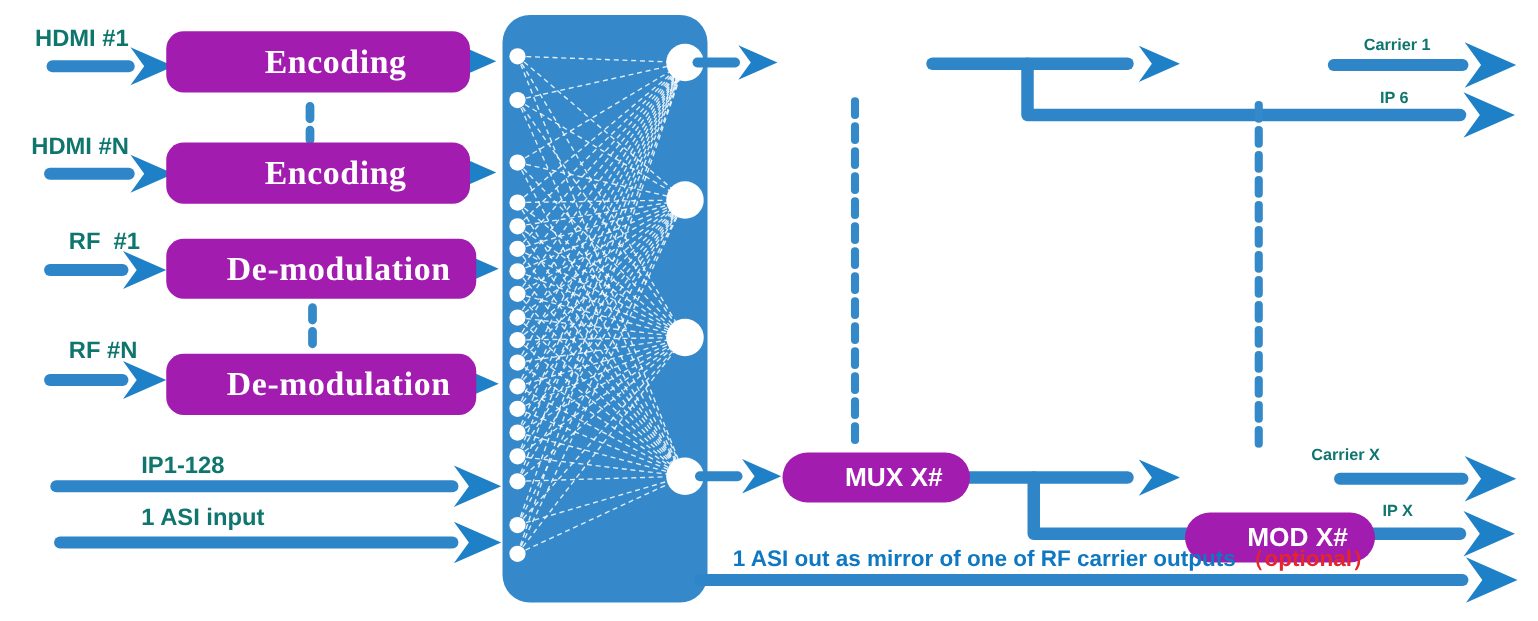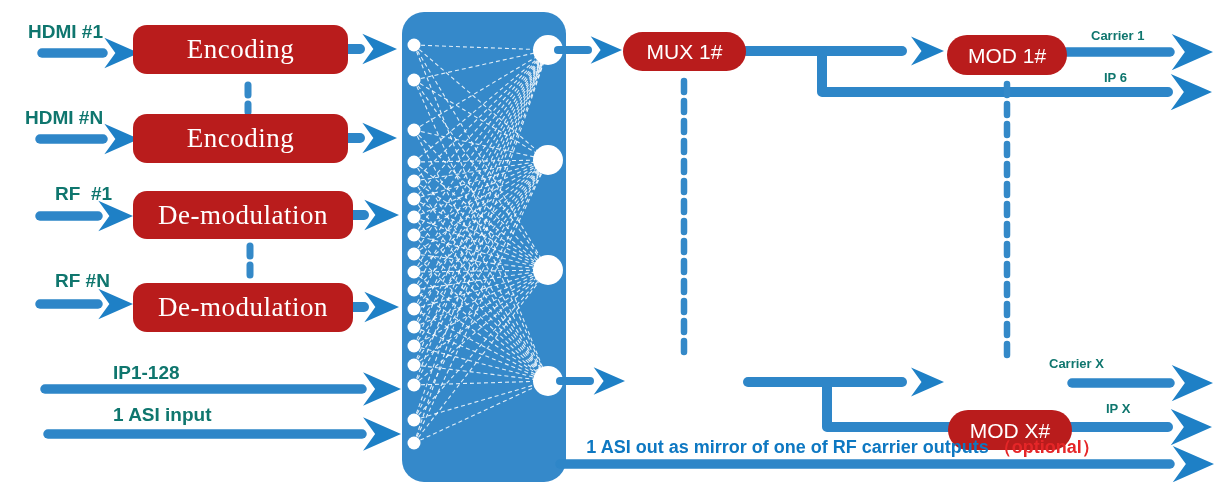--- a/index.html
+++ b/index.html
@@ -2,23 +2,23 @@
 <html><head>
 <meta charset="utf-8">
 <style>
   html,body{margin:0;padding:0;background:#fff;}
   #canvas{
     position:relative;width:1230px;height:497px;background:#ffffff;overflow:hidden;
     font-family:"Liberation Sans",sans-serif;
   }
   #connector-svg{position:absolute;left:0;top:0;}
   .block{
-    position:absolute;background:#b91c1c;color:#ffffff;
+    position:absolute;background:#a21caf;color:#ffffff;
     display:flex;align-items:center;justify-content:center;
-    font-weight:normal;line-height:1;
+    font-weight:bold;line-height:1;padding-left:28px;
   }
   .proc{font-family:"Liberation Serif",serif;font-size:27px;border-radius:14px;letter-spacing:.5px;}
   .pill{font-family:"Liberation Sans",sans-serif;font-size:21px;border-radius:22px;}
   .io-label{
     position:absolute;color:#0f766e;font-weight:bold;white-space:pre;line-height:1;
   }
   .in-label{font-size:19px;}
   .out-label{font-size:13px;}
   #asi-footer{
     position:absolute;left:563px;top:438px;width:560px;text-align:center;
@@ -196,22 +196,21 @@
       <use href="#dart" transform="translate(1213,383) scale(1.25)"></use>
       <use href="#dart" transform="translate(1214,464) scale(1.25)"></use>
     </g>
   </svg>
 
   <div class="block proc" style="left:133px;top:25px;width:215px;height:49px;">Encoding</div>
   <div class="block proc" style="left:133px;top:114px;width:215px;height:49px;">Encoding</div>
   <div class="block proc" style="left:133px;top:191px;width:220px;height:48px;">De-modulation</div>
   <div class="block proc" style="left:133px;top:283px;width:220px;height:49px;">De-modulation</div>
 
-  <div class="block pill" style="left:623px;top:32px;width:123px;height:39px;">MUX 1#</div>
-  <div class="block pill" style="left:947px;top:35px;width:120px;height:40px;">MOD 1#</div>
+  <div class="block pill" style="left:626px;top:362px;width:122px;height:40px;">MUX X#</div>
   <div class="block pill" style="left:948px;top:362px;width:124px;height:40px;margin-top:48px;">MOD X#</div>
 
   <div class="io-label in-label" style="left:28px;top:22px;">HDMI #1</div>
   <div class="io-label in-label" style="left:25px;top:108px;">HDMI #N</div>
   <div class="io-label in-label" style="left:55px;top:184px;">RF  #1</div>
   <div class="io-label in-label" style="left:55px;top:271px;">RF #N</div>
   <div class="io-label in-label" style="left:113px;top:363px;">IP1-128</div>
   <div class="io-label in-label" style="left:113px;top:405px;">1 ASI input</div>
 
   <div class="io-label out-label" style="left:1091px;top:29px;">Carrier 1</div>

